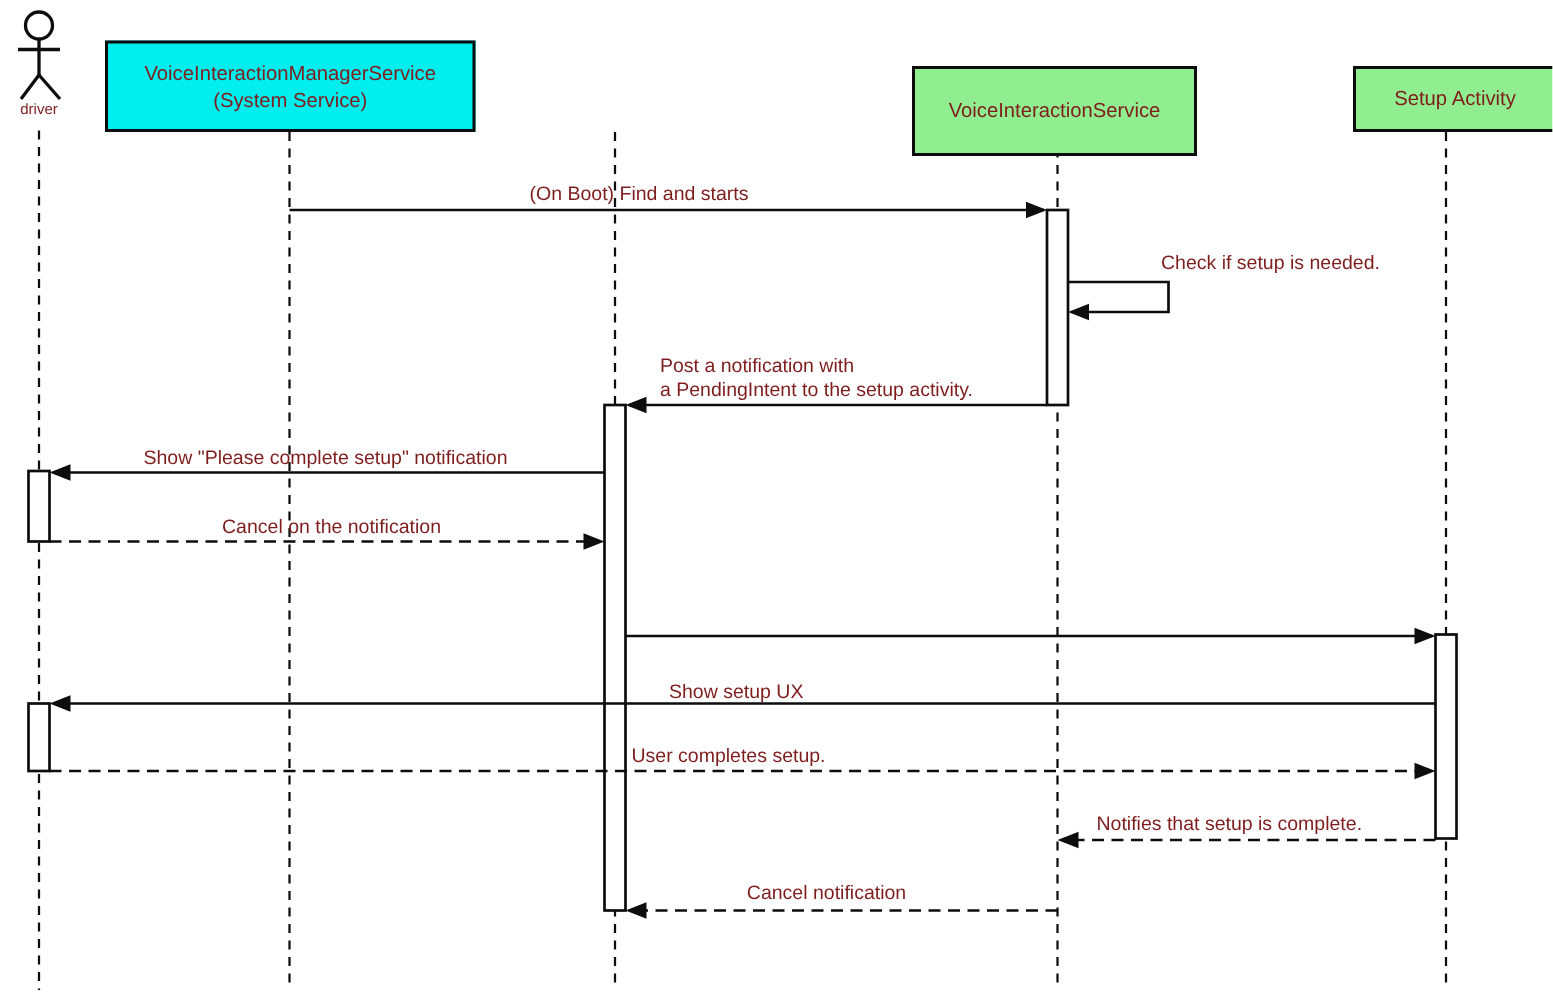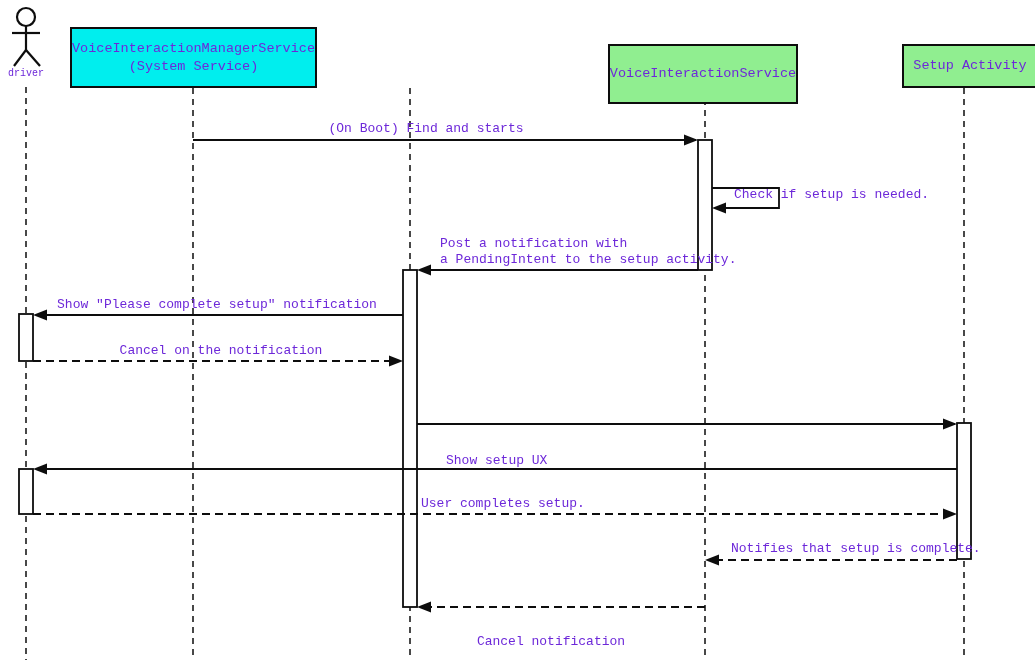--- a/index.html
+++ b/index.html
@@ -1,18 +1,18 @@
 <!DOCTYPE html>
 <html><head>
 <meta charset="utf-8">
 <style>
   html,body { margin:0; padding:0; background:#ffffff; }
   #canvas {
     position:relative; width:1035px; height:664px; background:#ffffff;
-    font-family:Liberation Mono, monospace; color:#6d28d9;
+    font-family:Liberation Sans, sans-serif; color:#7f1d1d;
     overflow:hidden;
   }
   #diagram-svg { position:absolute; left:0; top:0; }
   .participant-box {
     position:absolute; box-sizing:border-box; border:2.5px solid #0d0d0d;
     display:flex; align-items:center; justify-content:center; text-align:center;
     font-size:13.5px; line-height:18px; white-space:pre-line;
   }
   .actor-label {
     position:absolute; text-align:center; font-size:10px;
@@ -95,31 +95,31 @@
 
 
   <div class="participant-box" style="left: 608px; top: 44px; width: 190px; height: 60px; background-color: rgb(144, 238, 144);">VoiceInteractionService</div>
 
   <div class="participant-box" style="left: 902px; top: 44px; width: 136px; height: 44px; background-color: rgb(144, 238, 144);">Setup Activity</div>
 
   <div class="actor-label" style="left:0px; top:68px; width:52px;">driver</div>
 
   <div class="msg centered" style="left:426px; top:121px;">(On Boot) Find and starts</div>
 
-  <div class="msg" style="left:734px; top:167px;margin-top:20px;">Check if setup is needed.</div>
+  <div class="msg" style="left:774px; top:167px;">Check if setup is needed.</div>
 
   <div class="msg" style="left:440px; top:236px;">Post a notification with
 a PendingIntent to the setup activity.</div>
 
   <div class="msg centered" style="left:217px; top:297px;">Show "Please complete setup" notification</div>
 
   <div class="msg centered" style="left:221px; top:343px;">Cancel on the notification</div>
 
 
   <div class="msg" style="left:446px; top:453px;">Show setup UX</div>
 
   <div class="msg" style="left:421px; top:496px;">User completes setup.</div>
 
   <div class="msg" style="left:731px; top:541px;">Notifies that setup is complete.</div>
 
-  <div class="msg centered" style="left:551px; top:587px;margin-top:47px;">Cancel notification</div>
+  <div class="msg centered" style="left:551px; top:587px;">Cancel notification</div>
 
 </div>
 
 </body></html>

